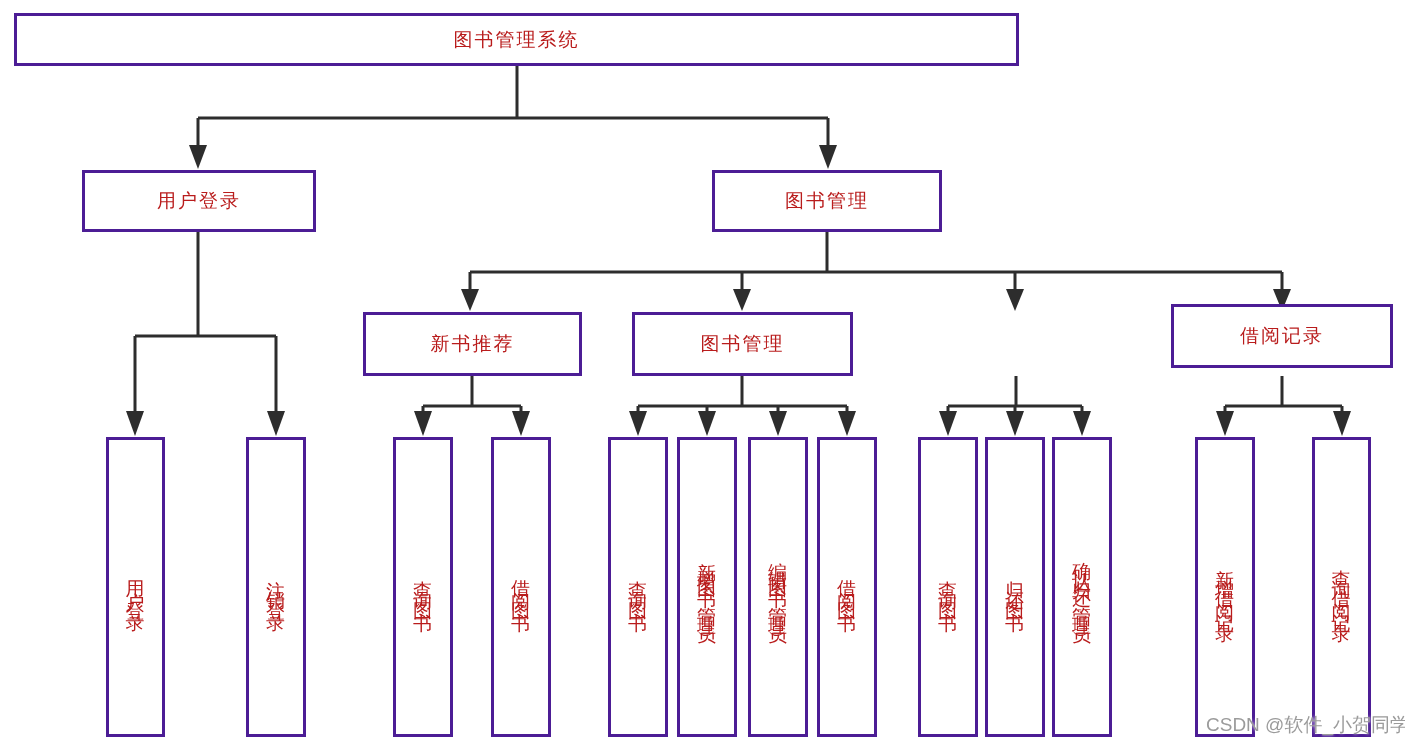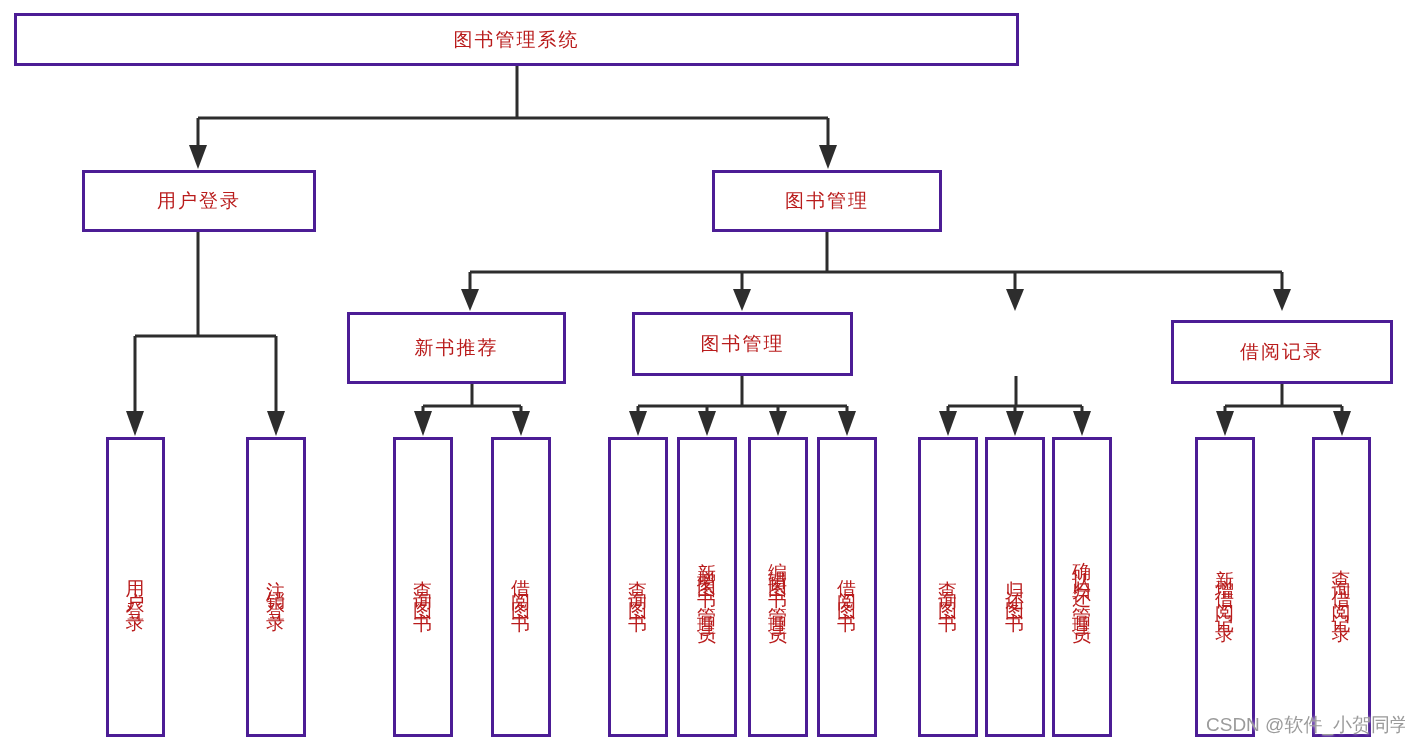--- a/index.html
+++ b/index.html
@@ -112,27 +112,27 @@
     <span class="lbl">图书管理系统</span>
   </div>
 
   <div class="node hbox" style="left:82px;top:170px;width:234px;height:62px">
     <span class="lbl">用户登录</span>
   </div>
   <div class="node hbox" style="left:712px;top:170px;width:230px;height:62px">
     <span class="lbl">图书管理</span>
   </div>
 
-  <div class="node hbox" style="left:347px;top:312px;width:219px;height:72px">
+  <div class="node hbox" style="left:363px;top:312px;width:219px;height:64px">
     <span class="lbl">新书推荐</span>
   </div>
   <div class="node hbox" style="left:632px;top:312px;width:221px;height:64px">
     <span class="lbl">图书管理</span>
   </div>
-  <div class="node hbox" style="left:1171px;top:320px;width:222px;height:64px">
+  <div class="node hbox" style="left:1171px;top:304px;width:222px;height:64px">
     <span class="lbl">借阅记录</span>
   </div>
 
   <div class="node vbox" style="left:106px;top:437px;width:59px;height:300px">
     <span class="lbl">用户登录</span>
   </div>
   <div class="node vbox" style="left:246px;top:437px;width:60px;height:300px">
     <span class="lbl">注销登录</span>
   </div>
 

